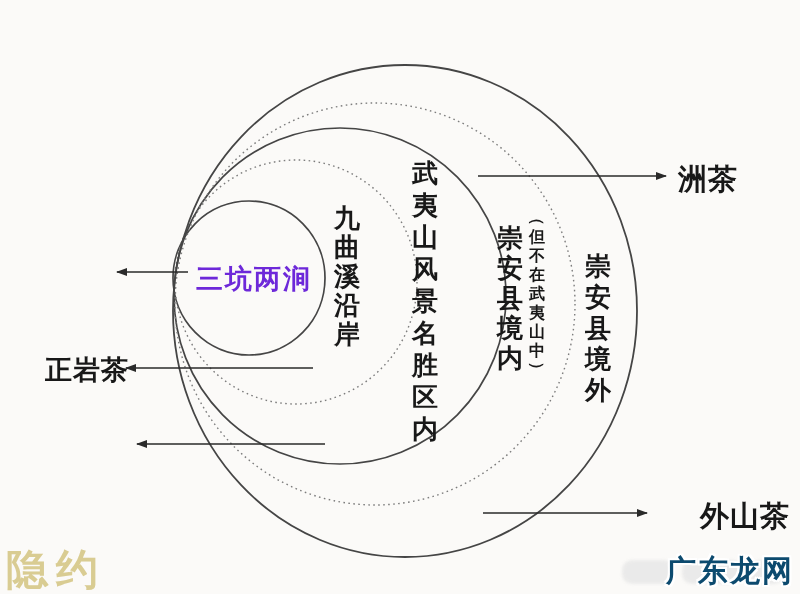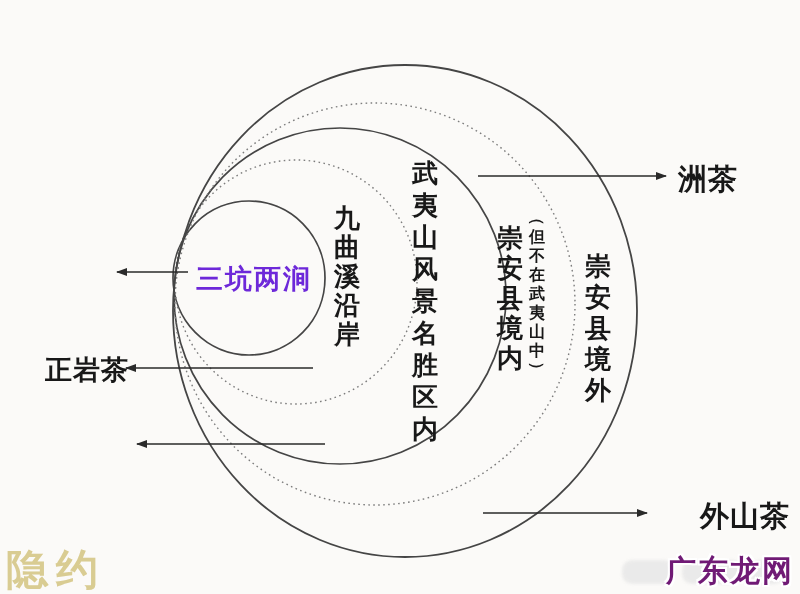--- a/index.html
+++ b/index.html
@@ -150,15 +150,15 @@
 
   <div class="lbl big" style="left:678px;top:160px;">洲茶</div>
   <div class="lbl big" style="left:660px;top:497px;margin-left:40px;">外山茶</div>
 
   <div class="wm-left" style="color: rgb(217, 204, 146);">隐约</div>
   <div class="wm-ghost">
     <i></i>
       <i></i>
       <i></i>
   </div>
-  <div class="wm-right" style="color: #701a75; text-align: center;">广东龙网</div>
+  <div class="wm-right" style="color: #0c4a6e; text-align: center;">广东龙网</div>
 
 </div>
 
 </body></html>

